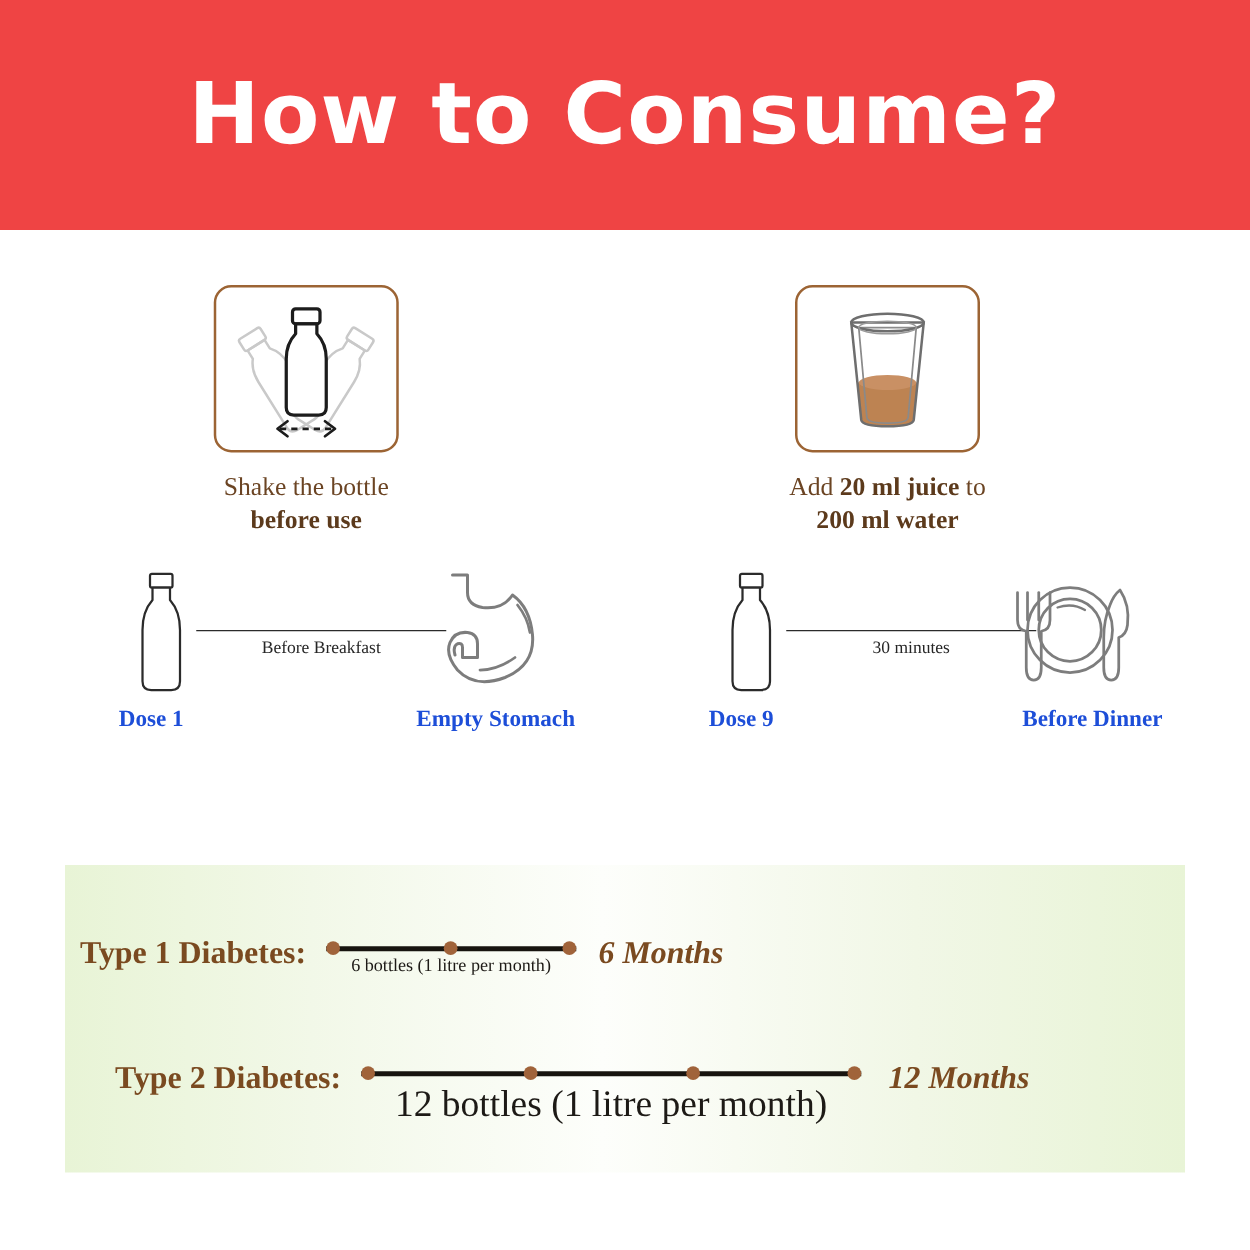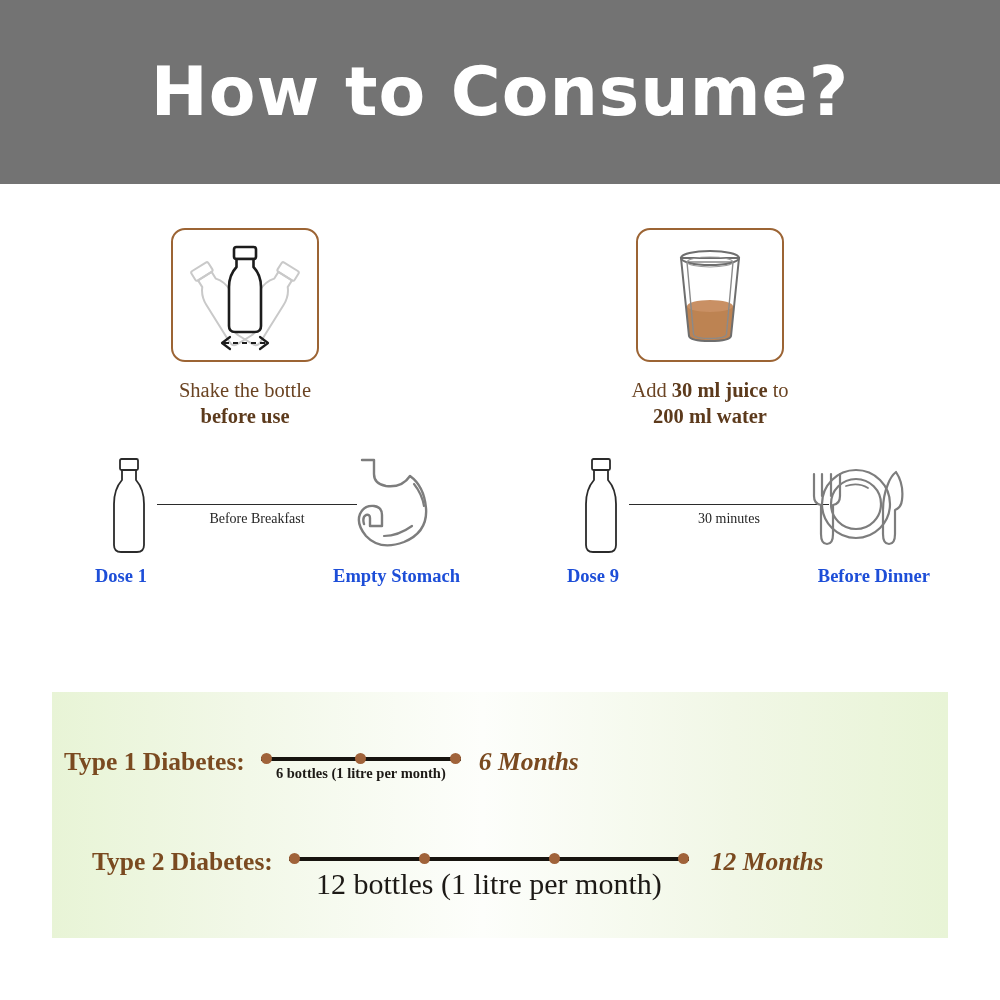--- a/index.html
+++ b/index.html
@@ -8,21 +8,21 @@
     background:#ffffff;
     font-family:"Liberation Serif", serif;
     overflow:hidden;
     position:relative;
   }
   .page{position:relative;width:1000px;height:1000px;}
 
   
   .banner{
     position:absolute;left:0;top:0;width:1000px;height:184px;
-    background:#737373;
+    background:#ef4444;
     display:flex;align-items:center;justify-content:center;
   }
   .banner-title{
     font-family:"DejaVu Sans", sans-serif;
     font-weight:700;
     font-size:68px;
     color:#ffffff;
     letter-spacing:1px;
     line-height:1;
     margin:0;
@@ -123,21 +123,21 @@
     white-space:nowrap;
   }
   .type-row.r1 .type-label{margin-left:12px;}
   .type-row.r2 .type-label{margin-left:40px;}
 
   .meter{
     position:relative;
     margin-left:16px;
     height:54px;
   }
-  .type-row.r1 .meter{width:200px;font-weight:bold;}
+  .type-row.r1 .meter{width:200px;}
   .type-row.r2 .meter{width:400px;}
 
   .meter .bar{
     position:absolute;top:22px;left:0;
     height:4px;width:100%;
     background:#17140f;
   }
   .meter .dot{
     position:absolute;top:18px;
     width:11px;height:11px;border-radius:50%;
@@ -227,21 +227,21 @@
             <path d="M30 18 L88 18 L80 96 Q79 101 59 101 Q39 101 38 96 Z" fill="none" stroke="#6e6e6e" stroke-width="2"></path>
 
             <path d="M36 22 L82 22 L75.5 94 Q75 98.5 59 98.5 Q43 98.5 42.5 94 Z" fill="none" stroke="#8a8a8a" stroke-width="1.4"></path>
 
             <ellipse cx="59" cy="18" rx="29" ry="7" fill="none" stroke="#6e6e6e" stroke-width="2"></ellipse>
             <ellipse cx="59" cy="22" rx="23" ry="5" fill="none" stroke="#9a9a9a" stroke-width="1.2"></ellipse>
           </svg>
         </span>
       </div>
       <div class="step-caption">
-        <span>Add </span><b>30 ml juice</b><span> to</span><br>
+        <span>Add </span><b>20 ml juice</b><span> to</span><br>
         <b>200 ml water</b>
       </div>
     </div>
   </div>
 
   <div class="dose-row">
 
     <div class="dose-group g1">
       <div class="dose-icons">
         <span class="bottle-ico">

